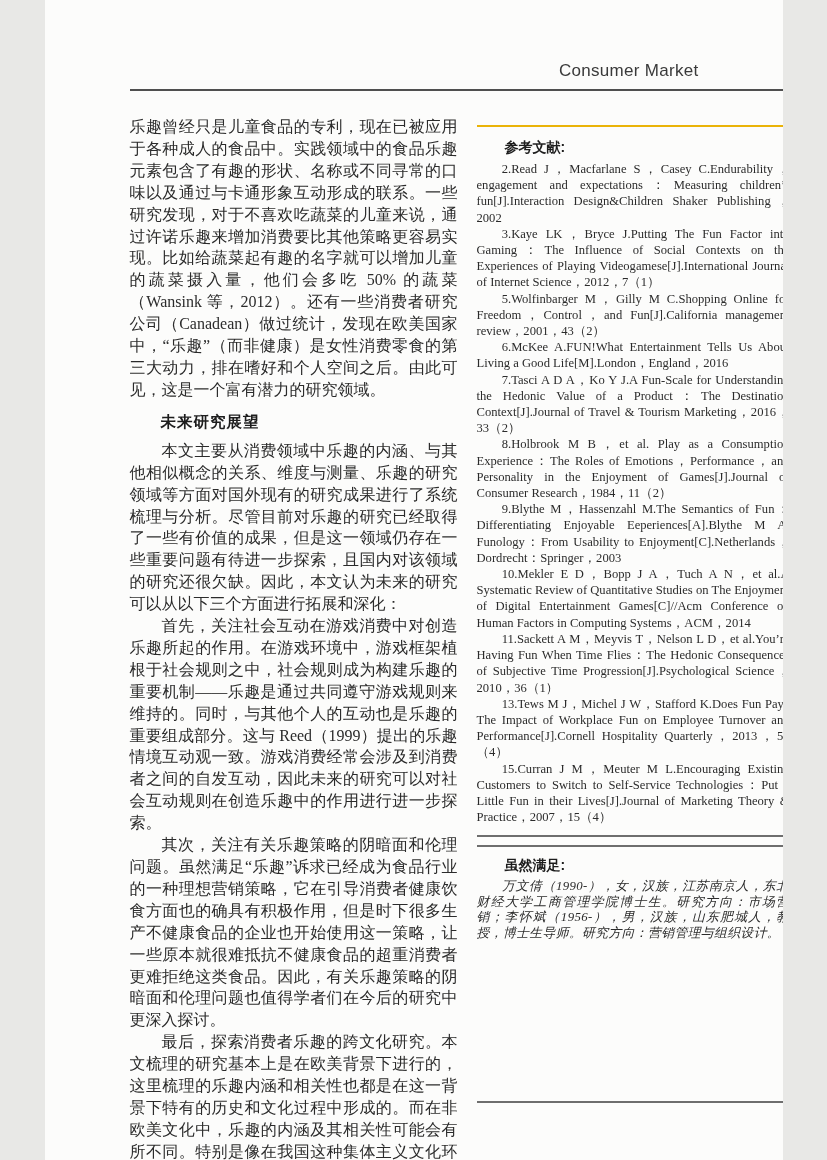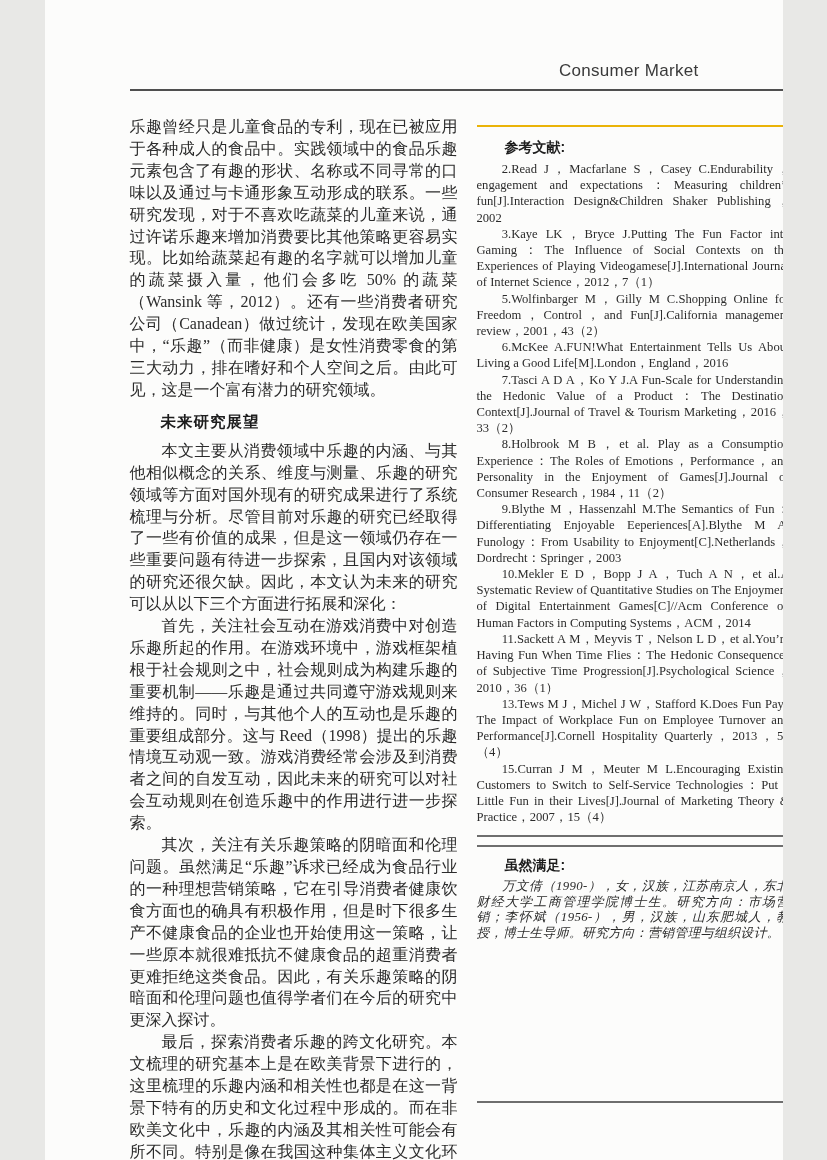--- a/index.html
+++ b/index.html
@@ -103,21 +103,21 @@
 <div class="page">
 
   <div class="header-title">Consumer Market</div>
   <div class="header-rule"></div>
 
   <div class="col-left">
     <p class="body-para no-indent">乐趣曾经只是儿童食品的专利，现在已被应用于各种成人的食品中。实践领域中的食品乐趣元素包含了有趣的形状、名称或不同寻常的口味以及通过与卡通形象互动形成的联系。一些研究发现，对于不喜欢吃蔬菜的儿童来说，通过许诺乐趣来增加消费要比其他策略更容易实现。比如给蔬菜起有趣的名字就可以增加儿童的蔬菜摄入量，他们会多吃 50% 的蔬菜（Wansink 等，2012）。还有一些消费者研究公司（Canadean）做过统计，发现在欧美国家中，“乐趣”（而非健康）是女性消费零食的第三大动力，排在嗜好和个人空间之后。由此可见，这是一个富有潜力的研究领域。</p>
     <h3 class="section-heading">未来研究展望</h3>
     <div>
         <p class="body-para">本文主要从消费领域中乐趣的内涵、与其他相似概念的关系、维度与测量、乐趣的研究领域等方面对国外现有的研究成果进行了系统梳理与分析。尽管目前对乐趣的研究已经取得了一些有价值的成果，但是这一领域仍存在一些重要问题有待进一步探索，且国内对该领域的研究还很欠缺。因此，本文认为未来的研究可以从以下三个方面进行拓展和深化：</p>
-        <p class="body-para">首先，关注社会互动在游戏消费中对创造乐趣所起的作用。在游戏环境中，游戏框架植根于社会规则之中，社会规则成为构建乐趣的重要机制——乐趣是通过共同遵守游戏规则来维持的。同时，与其他个人的互动也是乐趣的重要组成部分。这与 Reed（1998）提出的乐趣情境互动观一致。游戏消费经常会涉及到消费者之间的自发互动，因此未来的研究可以对社会互动规则在创造乐趣中的作用进行进一步探索。</p>
+        <p class="body-para">首先，关注社会互动在游戏消费中对创造乐趣所起的作用。在游戏环境中，游戏框架植根于社会规则之中，社会规则成为构建乐趣的重要机制——乐趣是通过共同遵守游戏规则来维持的。同时，与其他个人的互动也是乐趣的重要组成部分。这与 Reed（1999）提出的乐趣情境互动观一致。游戏消费经常会涉及到消费者之间的自发互动，因此未来的研究可以对社会互动规则在创造乐趣中的作用进行进一步探索。</p>
         <p class="body-para">其次，关注有关乐趣策略的阴暗面和伦理问题。虽然满足“乐趣”诉求已经成为食品行业的一种理想营销策略，它在引导消费者健康饮食方面也的确具有积极作用，但是时下很多生产不健康食品的企业也开始使用这一策略，让一些原本就很难抵抗不健康食品的超重消费者更难拒绝这类食品。因此，有关乐趣策略的阴暗面和伦理问题也值得学者们在今后的研究中更深入探讨。</p>
         <p class="body-para">最后，探索消费者乐趣的跨文化研究。本文梳理的研究基本上是在欧美背景下进行的，这里梳理的乐趣内涵和相关性也都是在这一背景下特有的历史和文化过程中形成的。而在非欧美文化中，乐趣的内涵及其相关性可能会有所不同。特别是像在我国这种集体主义文化环境中，消费者对乐趣很可能有不同的表达方式。例如，很多学者表明乐趣是人们生活中一种必不可少的元素，是人们一直追求的一种积极体验。而在集体主义文化环境中，消费者可能会刻意控制他们对乐趣的追求。未来的研究可以对乐趣在不同语境下的内涵及其差异进行跨文化的比较研究。</p>
       </div>
   </div>
 
   <div class="col-right">
     <h4 class="block-heading">参考文献:</h4>
     <div class="refs-list">
         <p class="ref-item">2.Read J，Macfarlane S，Casey C.Endurability，engagement and expectations：Measuring children’s fun[J].Interaction Design&amp;Children Shaker Publishing，2002</p>
         <p class="ref-item">3.Kaye LK，Bryce J.Putting The Fun Factor into Gaming：The Influence of Social Contexts on the Experiences of Playing Videogamese[J].International Journal of Internet Science，2012，7（1）</p>

